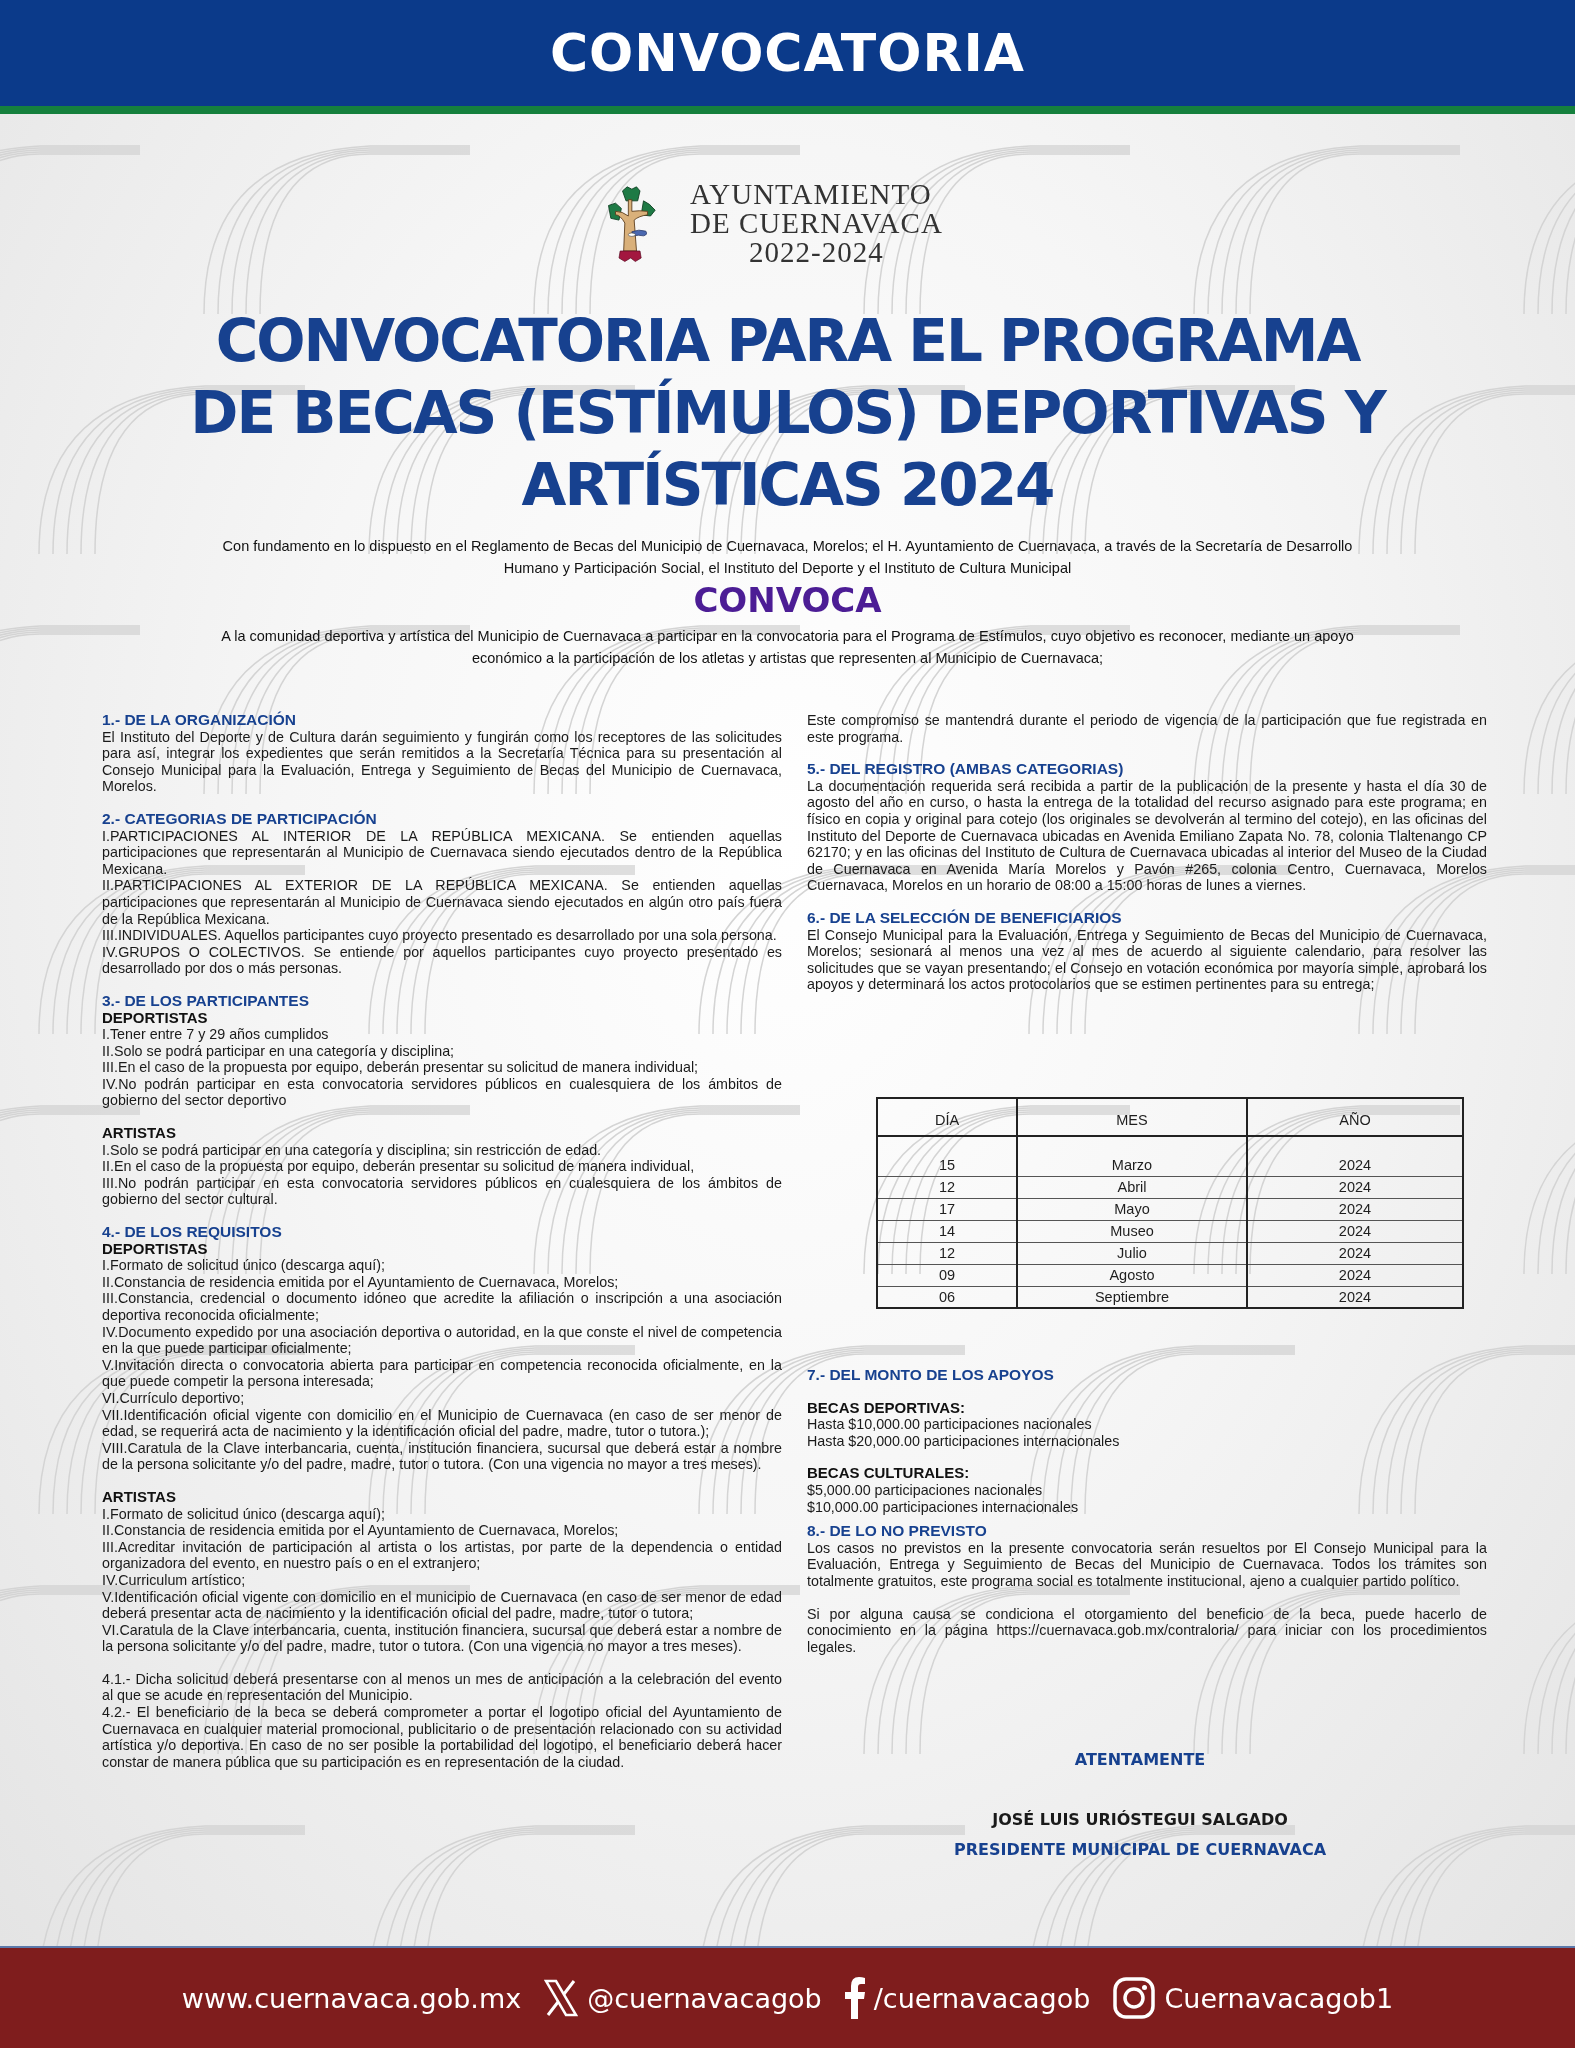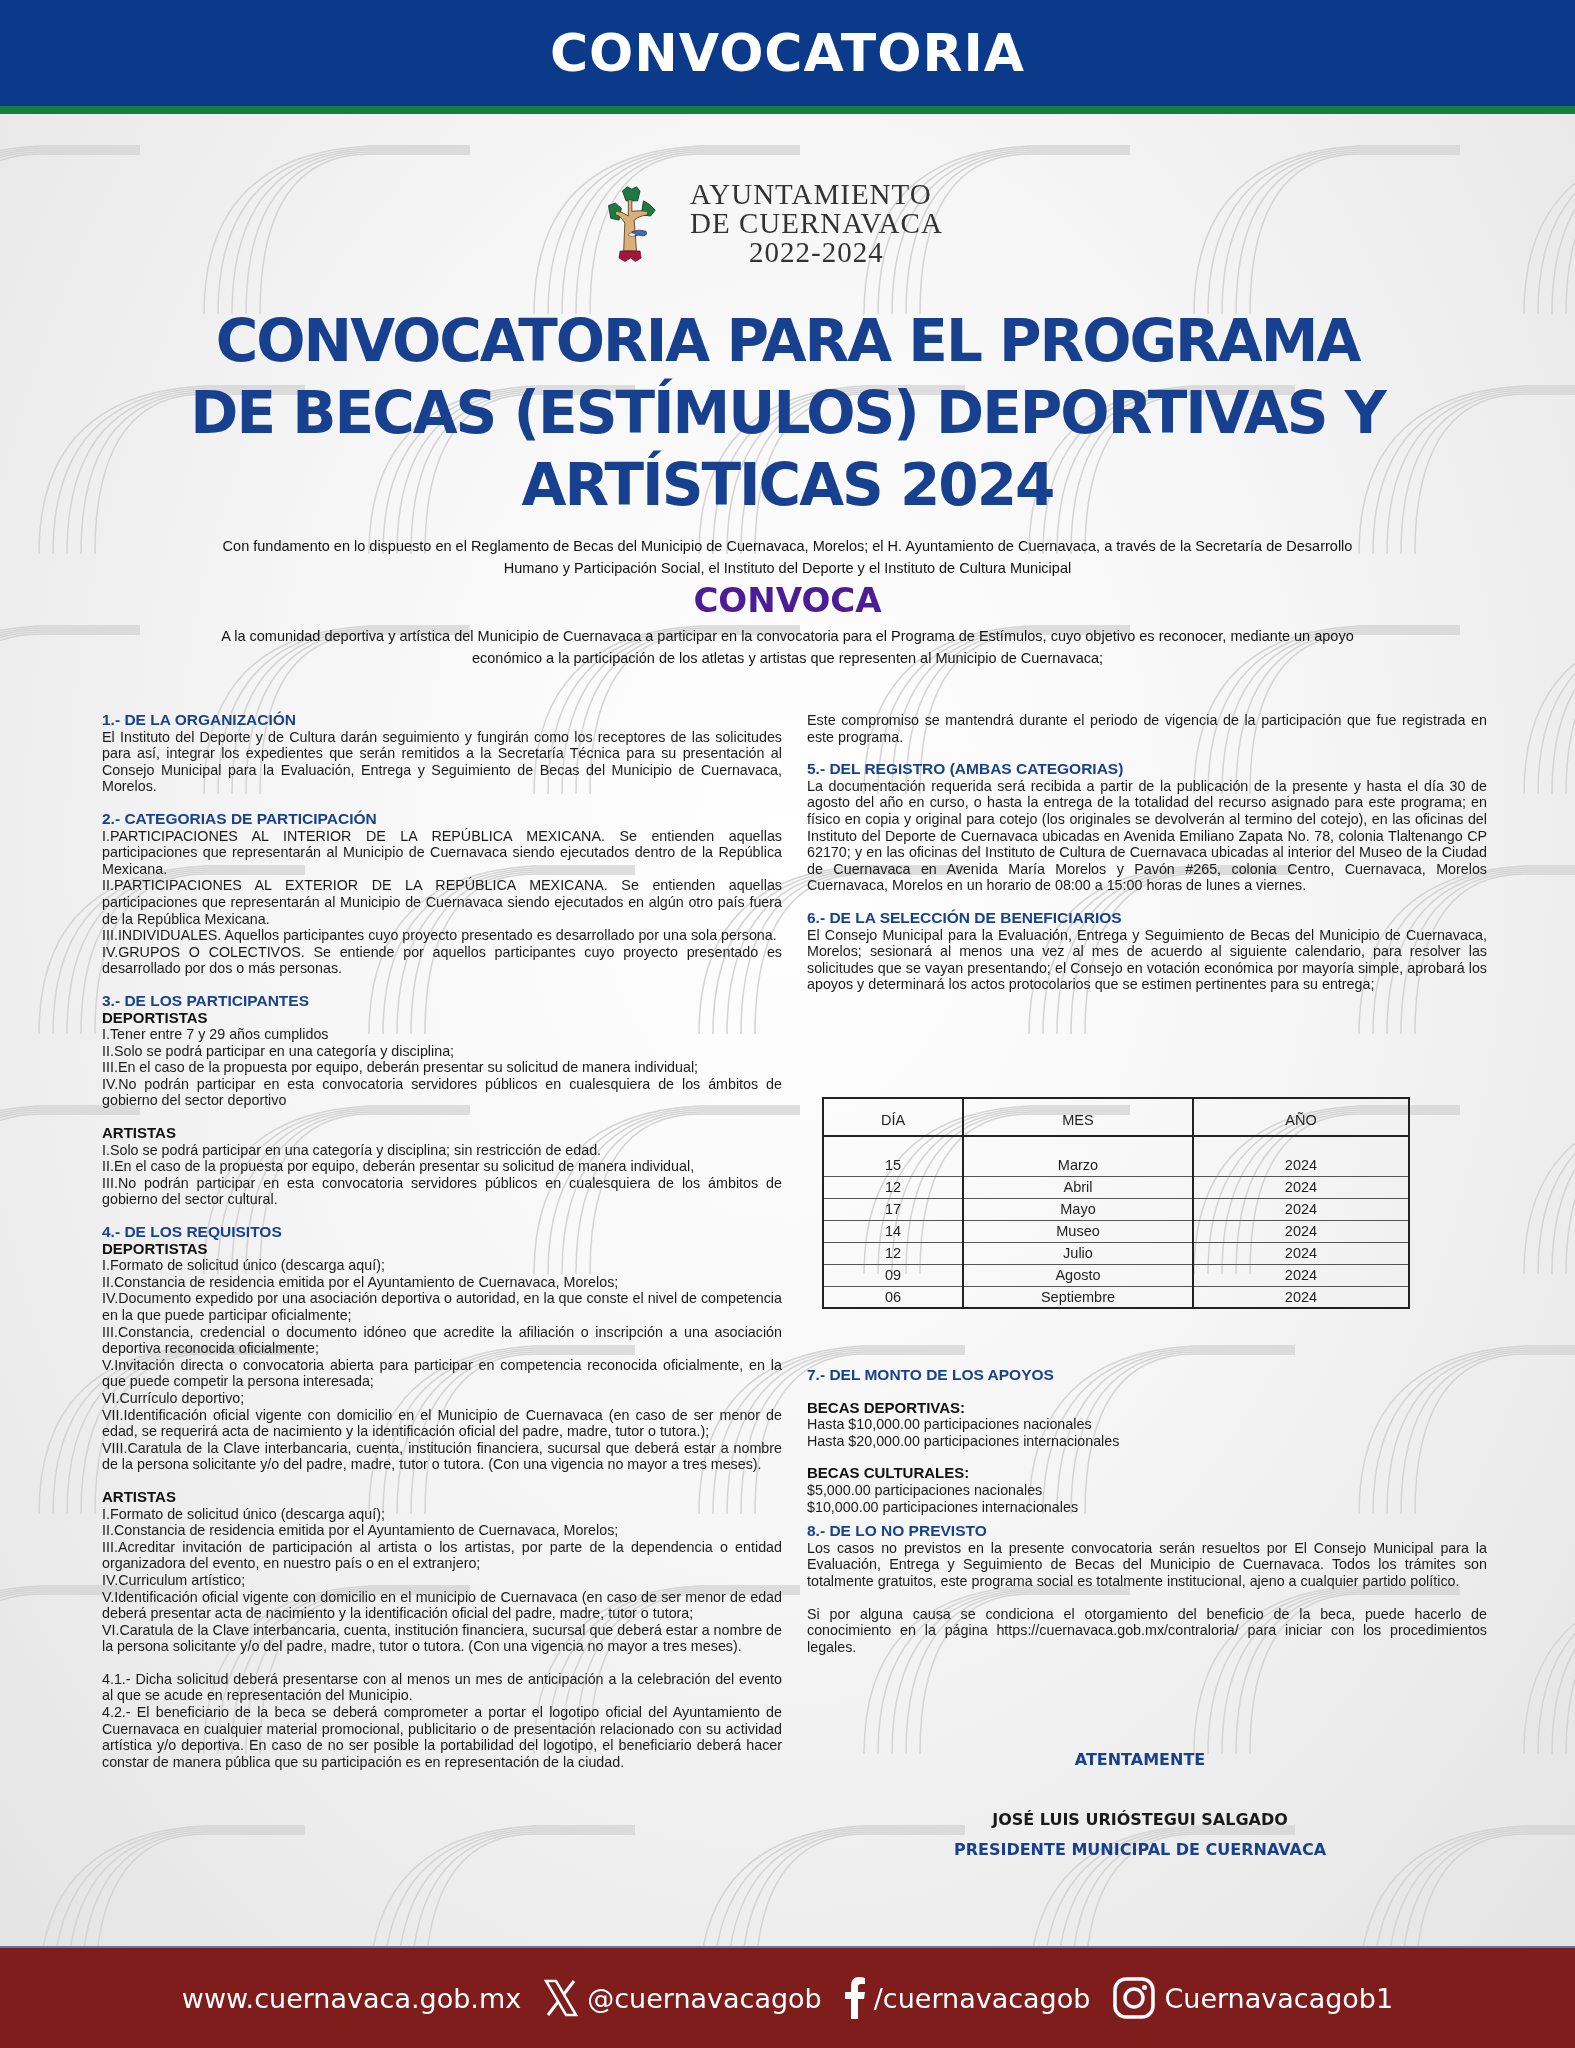--- a/index.html
+++ b/index.html
@@ -56,21 +56,21 @@
     position: absolute; top: 712px; width: 680px;
     font-size: 14.3px; line-height: 16.6px; text-align: justify; color: #1a1a1a;
   }
   .col-left { left: 102px; }
   .col-right { left: 807px; }
   .sec-title { color: #17418f; font-weight: bold; font-size: 15.5px; }
   .sub-title { font-weight: bold; color: #111; font-size: 15px; }
   .gap { height: 16px; }
   .gap-s { height: 8px; }
   .table-wrap {
-    position: absolute; left: 822px; top: 1097px; width: 588px;
+    position: absolute; left: 876px; top: 1097px; width: 588px;
   }
   table { width: 100%; border-collapse: collapse; border: 2px solid #222; font-size: 14.5px; }
   th { font-weight: normal; height: 38px; border: 2px solid #222; padding-top: 6px; }
   td { text-align: center; height: 22px; border-bottom: 1px solid #555; padding: 0; }
   td.first { padding-top: 18px; height: 40px; }
   td.c1, th.c1 { width: 140px; border-right: 2px solid #222; }
   td.c2, th.c2 { width: 230px; border-right: 2px solid #222; }
   .col-right2 { position: absolute; left: 807px; top: 1367px; width: 680px; font-size: 14.3px; line-height: 16.6px; text-align: justify; color: #1a1a1a; }
   .sign { position: absolute; left: 850px; width: 580px; text-align: center; font-family: "DejaVu Sans", sans-serif; font-weight: bold; }
   .sign-1 { top: 1750px; color: #17418f; font-size: 16px; }
@@ -395,22 +395,22 @@
   <div class="sub-title">ARTISTAS</div>
   <p>I.Solo se podrá participar en una categoría y disciplina; sin restricción de edad.</p>
   <p>II.En el caso de la propuesta por equipo, deberán presentar su solicitud de manera individual,</p>
   <p>III.No podrán participar en esta convocatoria servidores públicos en cualesquiera de los ámbitos de gobierno del sector cultural.</p>
   <div class="gap"></div>
 
   <div class="sec-title">4.- DE LOS REQUISITOS</div>
   <div class="sub-title">DEPORTISTAS</div>
   <p>I.Formato de solicitud único (descarga aquí);</p>
   <p>II.Constancia de residencia emitida por el Ayuntamiento de Cuernavaca, Morelos;</p>
+  <p>III.Constancia, credencial o documento idóneo que acredite la afiliación o inscripción a una asociación deportiva reconocida oficialmente;</p>
   <p>IV.Documento expedido por una asociación deportiva o autoridad, en la que conste el nivel de competencia en la que puede participar oficialmente;</p>
-  <p>III.Constancia, credencial o documento idóneo que acredite la afiliación o inscripción a una asociación deportiva reconocida oficialmente;</p>
   <p>V.Invitación directa o convocatoria abierta para participar en competencia reconocida oficialmente, en la que puede competir la persona interesada;</p>
   <p>VI.Currículo deportivo;</p>
   <p>VII.Identificación oficial vigente con domicilio en el Municipio de Cuernavaca (en caso de ser menor de edad, se requerirá acta de nacimiento y la identificación oficial del padre, madre, tutor o tutora.);</p>
   <p>VIII.Caratula de la Clave interbancaria, cuenta, institución financiera, sucursal que deberá estar a nombre de la persona solicitante y/o del padre, madre, tutor o tutora. (Con una vigencia no mayor a tres meses).</p>
   <div class="gap"></div>
   <div class="sub-title">ARTISTAS</div>
   <p>I.Formato de solicitud único (descarga aquí);</p>
   <p>II.Constancia de residencia emitida por el Ayuntamiento de Cuernavaca, Morelos;</p>
   <p>III.Acreditar invitación de participación al artista o los artistas, por parte de la dependencia o entidad organizadora del evento, en nuestro país o en el extranjero;</p>
   <p>IV.Curriculum artístico;</p>

